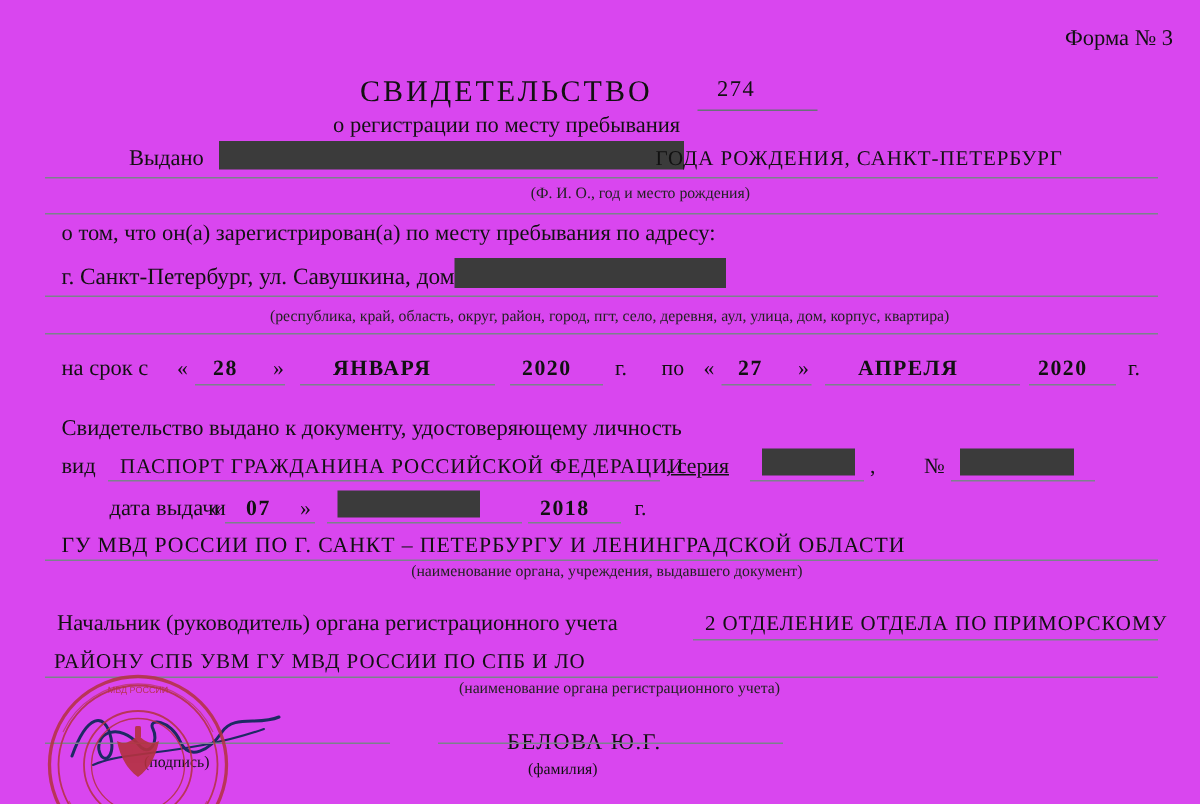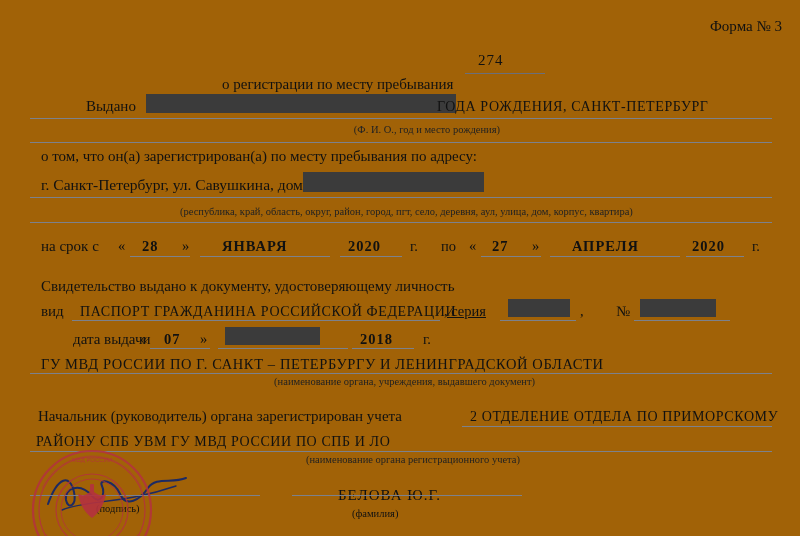--- a/index.html
+++ b/index.html
@@ -8,21 +8,21 @@
     background: #ffffff;
   }
   body {
     font-family: "Liberation Serif", serif;
     color: #111;
   }
   #page {
     position: relative;
     width: 800px;
     height: 536px;
-    background: #a16207;
+    background: #d946ef;
     overflow: hidden;
   }
   .form-no {
     position: absolute;
     right: 18px;
     top: 18px;
     font-size: 15px;
     font-family: "Liberation Serif", serif;
     white-space: nowrap;
   }
@@ -123,20 +123,21 @@
     font-size: 10.5px;
   }
 </style>
 </head>
 <body>
 
 <div id="page">
 
   <div class="form-no">Форма № 3</div>
 
+  <div class="title">СВИДЕТЕЛЬСТВО</div>
   <div class="cert-num">274</div>
   <div class="cert-num-rule"></div>
 
   <div class="subtitle">о регистрации по месту пребывания</div>
 
   <div class="row-label" style="left:86px; top:98px;">Выдано</div>
   <div class="redact" style="left:146px; top:94px; width:310px; height:19px;"></div>
   <div class="value caps" style="left:437px; top:99px;">ГОДА РОЖДЕНИЯ, САНКТ-ПЕТЕРБУРГ</div>
   <div class="rule" style="left:30px; top:118px; width:742px;"></div>
 
@@ -199,21 +200,21 @@
   <div class="redact" style="left:225px; top:327px; width:95px; height:18px;"></div>
   <div class="rule" style="left:218px; top:348px; width:130px;"></div>
   <div class="value value-sp" style="left:360px; top:331px; font-weight:bold;">2018</div>
   <div class="rule" style="left:352px; top:348px; width:62px;"></div>
   <div class="value" style="left:423px; top:331px;">г.</div>
 
   <div class="value caps" style="left:41px; top:356px; font-size:14.5px;">ГУ  МВД  РОССИИ  ПО  Г. САНКТ – ПЕТЕРБУРГУ  И  ЛЕНИНГРАДСКОЙ ОБЛАСТИ</div>
   <div class="rule" style="left:30px; top:373px; width:742px;"></div>
   <div class="hint" style="left:265px; top:376px; width:270px;">(наименование органа, учреждения, выдавшего документ)</div>
 
-  <div class="row-label" style="left:38px; top:408px;">Начальник (руководитель) органа зарегистрирован учета</div>
+  <div class="row-label" style="left:38px; top:408px;">Начальник (руководитель) органа регистрационного учета</div>
   <div class="value caps" style="left:470px; top:409px;">2 ОТДЕЛЕНИЕ ОТДЕЛА  ПО ПРИМОРСКОМУ</div>
   <div class="rule" style="left:462px; top:426px; width:310px;"></div>
 
   <div class="value caps" style="left:36px; top:434px;">РАЙОНУ СПБ УВМ  ГУ  МВД  РОССИИ  ПО СПБ  И  ЛО</div>
   <div class="rule" style="left:30px; top:451px; width:742px;"></div>
   <div class="hint" style="left:290px; top:454px; width:230px;">(наименование органа регистрационного учета)</div>
 
   <div class="signature">
     <svg width="150" height="46" viewBox="0 0 150 46">
       <path d="M4 34 C 14 6, 26 4, 30 22 C 33 36, 24 40, 22 30 C 20 18, 36 12, 48 26 C 56 36, 62 24, 58 16 C 54 8, 70 10, 76 24 C 82 38, 96 30, 104 18 C 112 6, 128 14, 142 8" fill="none" stroke="#1d2a63" stroke-width="2" stroke-linecap="round"></path>

